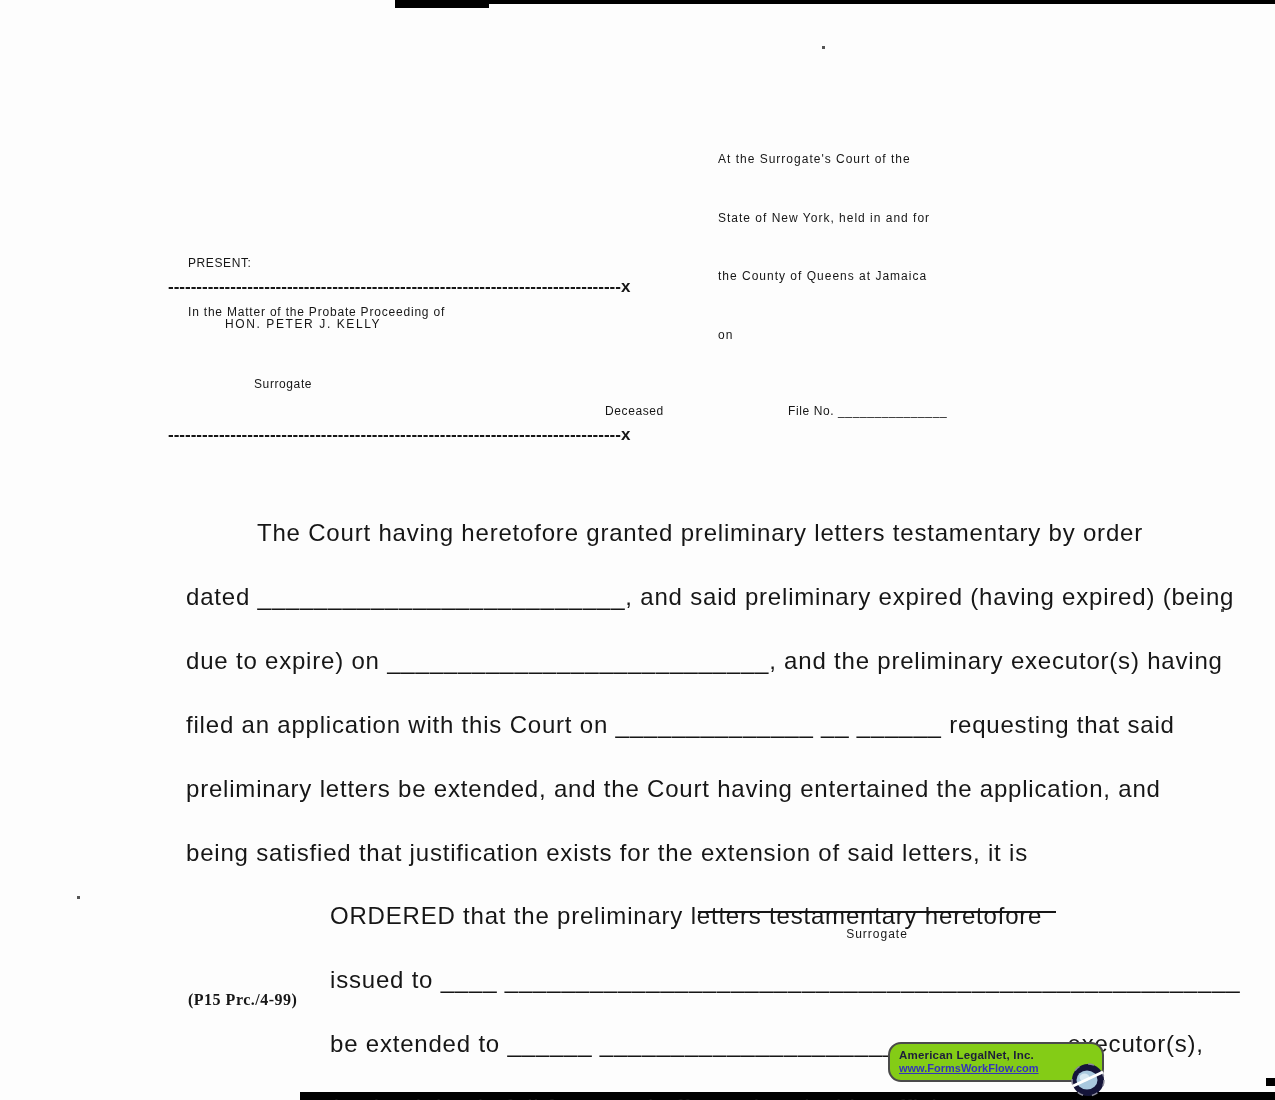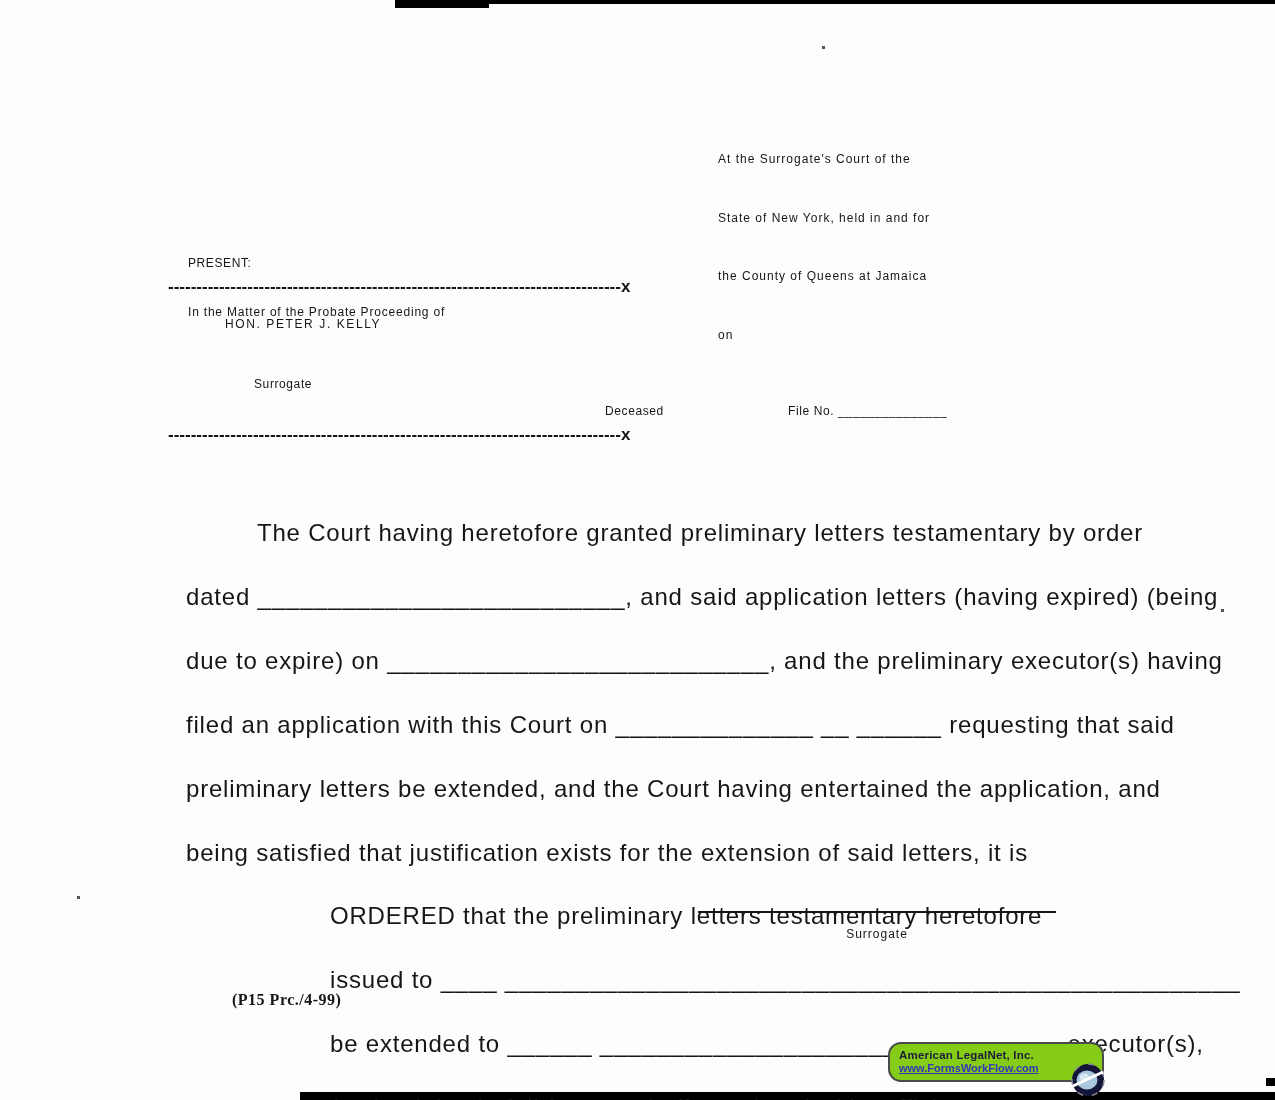--- a/index.html
+++ b/index.html
@@ -26,21 +26,21 @@
   
   .bodyblock{left:186px;top:483px;width:960px;}
   .bl{line-height:27.9px;font-size:24px;letter-spacing:0.8px;white-space:pre;}
   .indent1{padding-left:71px;}
   .indent2{padding-left:144px;}
   
   .sigline{left:698px;top:911px;width:358px;border-top:2px solid #161616;height:0;}
   .siglabel{left:698px;top:925px;width:358px;text-align:center;letter-spacing:1px;}
   
   .formno{left:188px;top:991px;font-family:"Liberation Serif",serif;font-size:16px;
-          font-weight:bold;letter-spacing:0.5px;margin-left:44px;}
+          font-weight:bold;letter-spacing:0.5px;}
   
   .badge{left:888px;top:1042px;width:216px;height:40px;border:2px solid #4a4a4a;
          border-radius:13px;background:#84cc16;display:flex;align-items:center;
          padding:0 5px 0 9px;box-sizing:border-box;gap:6px;}
   .badge .txt{display:flex;flex-direction:column;line-height:13px;}
   .badge .company{font-size:11.5px;font-weight:bold;color:#1d1d3a;letter-spacing:0.2px;}
   .badge .url{font-size:11px;font-weight:bold;color:#3434bb;text-decoration:underline;text-align:center;}
   
   .bar{position:absolute;background:#000;}
   .speck{position:absolute;background:#555;width:3px;height:3px;}
@@ -78,21 +78,21 @@
   <div class="abs t matter">In the Matter of the Probate Proceeding of</div>
 
 
   <div class="abs t deceased">Deceased</div>
   <div class="abs t fileno"><span>File No. </span><span>_______________</span></div>
 
   <div class="abs divider div2">--------------------------------------------------------------------------------x</div>
 
   <div class="abs bodyblock">
     <div class="bl indent1">The Court having heretofore granted preliminary letters testamentary by order</div>
-    <div class="bl">dated __________________________, and said application letters (having expired) (being</div>
+    <div class="bl">dated __________________________, and said preliminary expired (having expired) (being</div>
     <div class="bl">due to expire) on ___________________________, and the preliminary executor(s) having</div>
     <div class="bl">filed an application with this Court on ______________ __ ______ requesting that said</div>
     <div class="bl">preliminary letters be extended, and the Court having entertained the application, and</div>
     <div class="bl">being satisfied that justification exists for the extension of said letters, it is</div>
     <div class="bl indent2">ORDERED that the preliminary letters testamentary heretofore</div>
     <div class="bl indent2">issued to ____ ____________________________________________________</div>
     <div class="bl indent2">be extended to ______ ________________________________, executor(s),</div>
     <div class="bl indent2">(maintaining in full force and effect a bond with sufficient surety</div>
     
     

